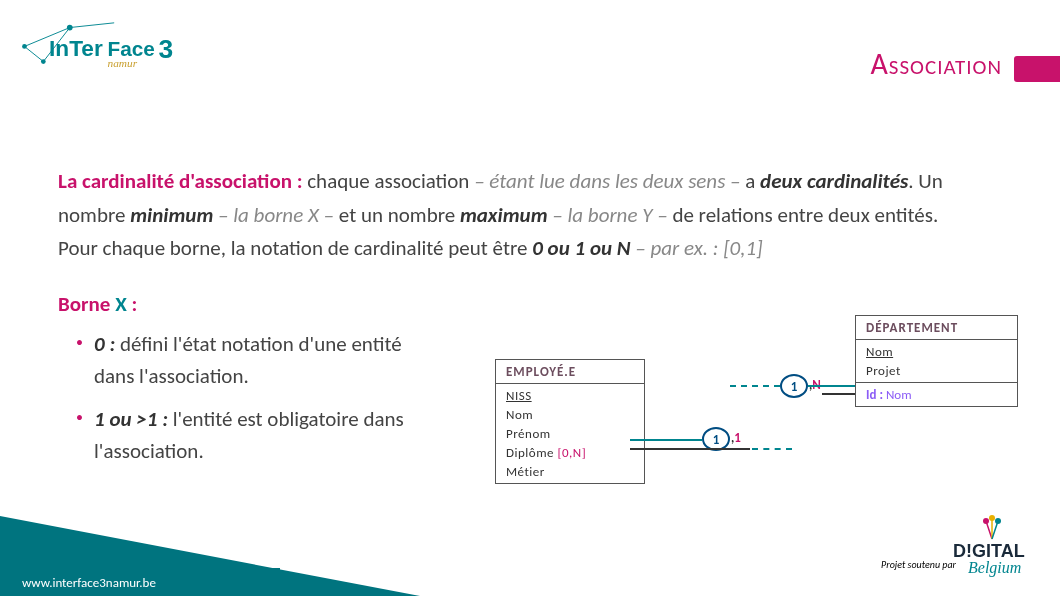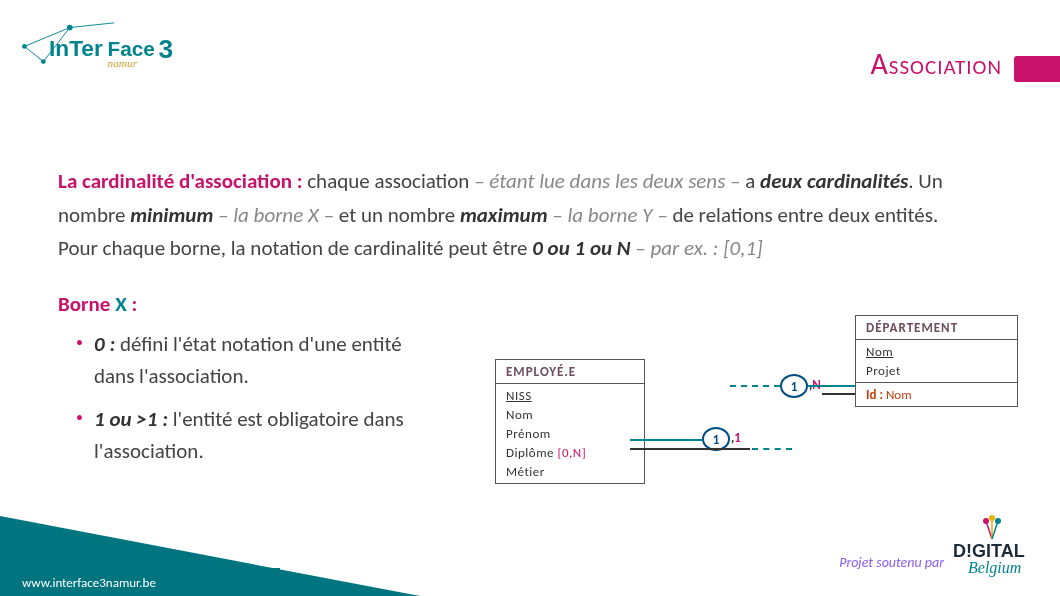--- a/index.html
+++ b/index.html
@@ -85,21 +85,21 @@
   .ent-title {
     padding: 4px 10px;
     border-bottom: 1.5px solid #555;
     font-weight: 700;
     color: #6c4d5e;
     letter-spacing: 1px;
   }
   .ent-attrs { padding: 2px 0; }
   .ent-attr { padding: 2px 10px; color: #333; letter-spacing: 0.5px; }
   .ent-attr .u { text-decoration: underline; }
-  .ent-id { border-top: 1.5px solid #555; padding: 4px 10px; font-weight: 700; color: #c2410c; }
+  .ent-id { border-top: 1.5px solid #555; padding: 4px 10px; font-weight: 700; color: #8b5cf6; }
   .ent-id .idval { font-weight: 400; }
   .diplome-card { color: #c8126b; font-weight: 400; }
 
   #ent-emp { left: 15px; top: 44px; width: 150px; }
   #ent-dep { left: 375px; top: 0; width: 163px; }
 
   .line-solid { position: absolute; background: #00858f; height: 2px; }
   .line-solid.dark { background: #333; }
   .card-circle {
     position: absolute;
@@ -129,25 +129,25 @@
     width: 280px; height: 28px;
     background: #00747f;
     color: #fff;
     font-size: 13px;
     display: flex; align-items: center;
     padding-left: 22px;
     margin-top: 19px;
   }
   .projet-txt {
     position: absolute;
-    right: 116px;
+    right: 104px;
     bottom: 25px;
-    font-size: 14px;
+    font-size: 10px;
     font-style: italic;
-    color: #8b5cf6;
+    color: #000000;
   }
   .digital-logo {
     position: absolute;
     right: 25px;
     bottom: 12px;
   }
 </style>
 </head>
 <body>
 

